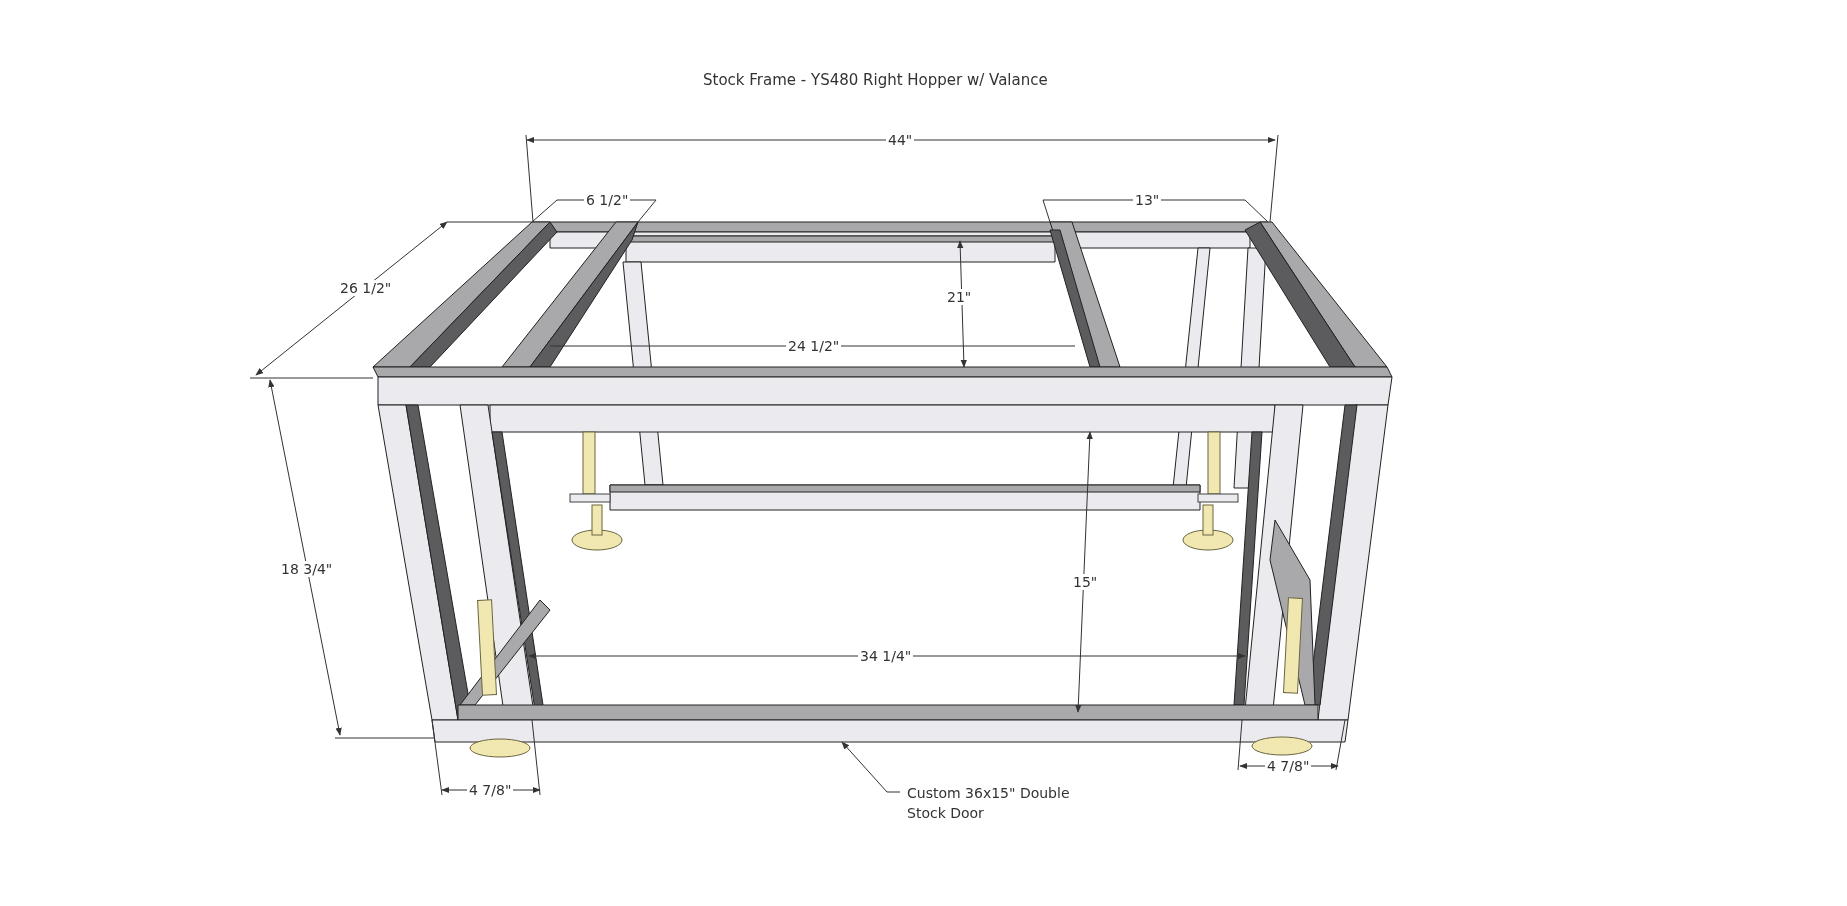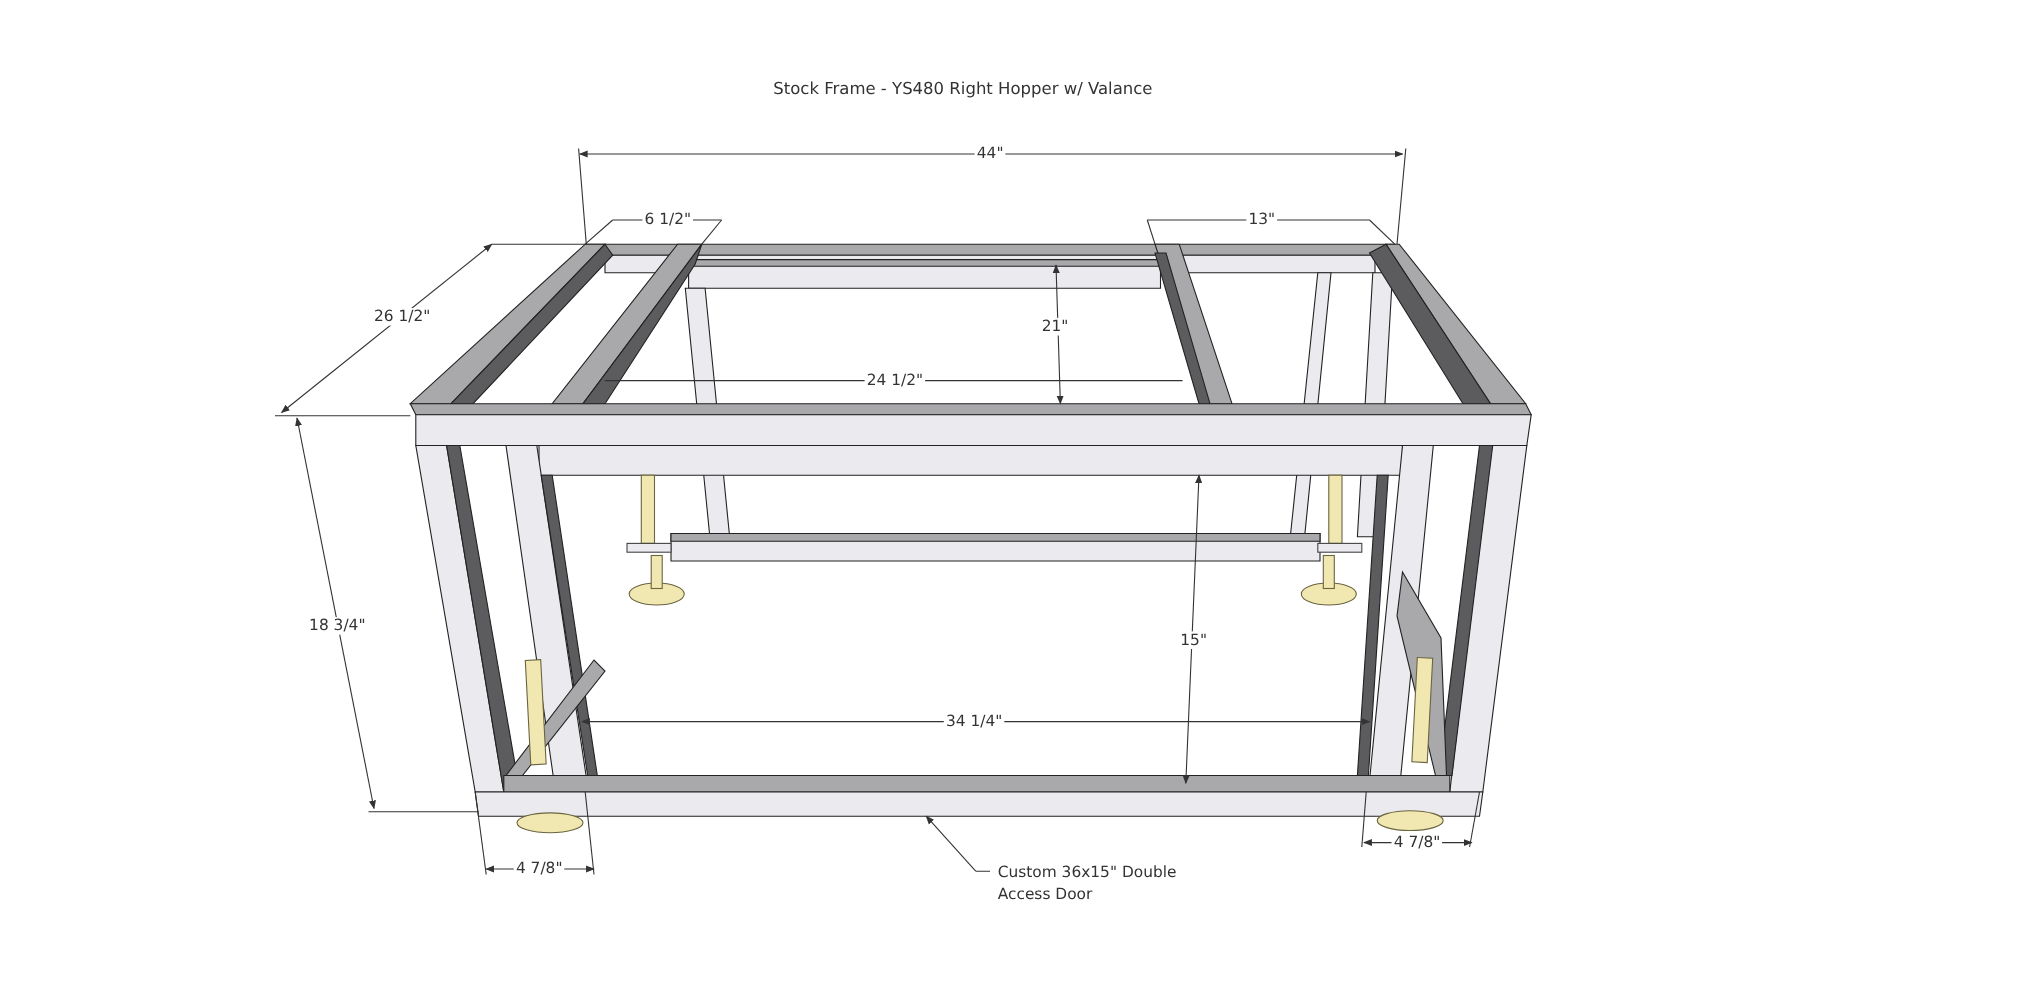--- a/index.html
+++ b/index.html
@@ -144,15 +144,15 @@
   <div class="lbl" style="left:925px; top:289px;">21"</div>
   <div class="lbl" style="left:766px; top:338px;">24 1/2"</div>
   <div class="lbl" style="left:259px; top:561px;">18 3/4"</div>
   <div class="lbl" style="left:1051px; top:574px;">15"</div>
   <div class="lbl" style="left:838px; top:648px;">34 1/4"</div>
   <div class="lbl" style="left:447px; top:782px;">4 7/8"</div>
   <div class="lbl" style="left:1245px; top:758px;">4 7/8"</div>
 
   <div class="callout">
     <div>Custom 36x15" Double</div>
-    <div>Access Door</div>
+    <div>Stock Door</div>
   </div>
 </div>
 
 </body></html>

